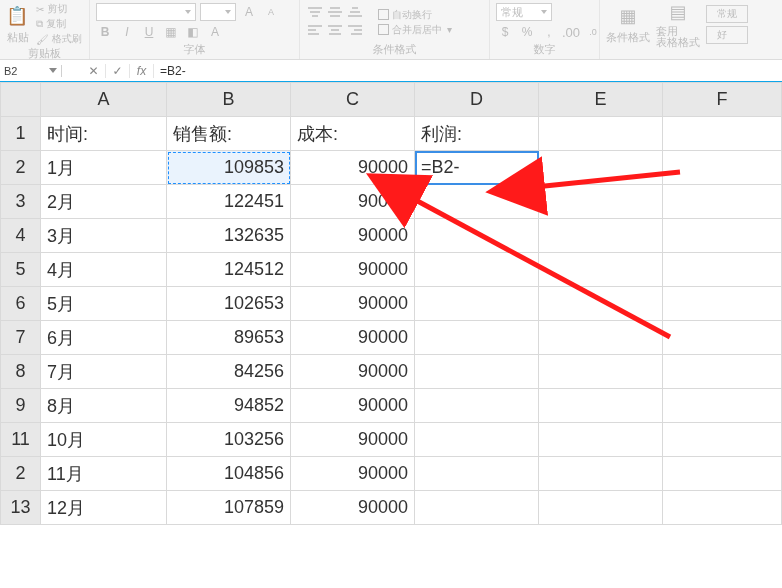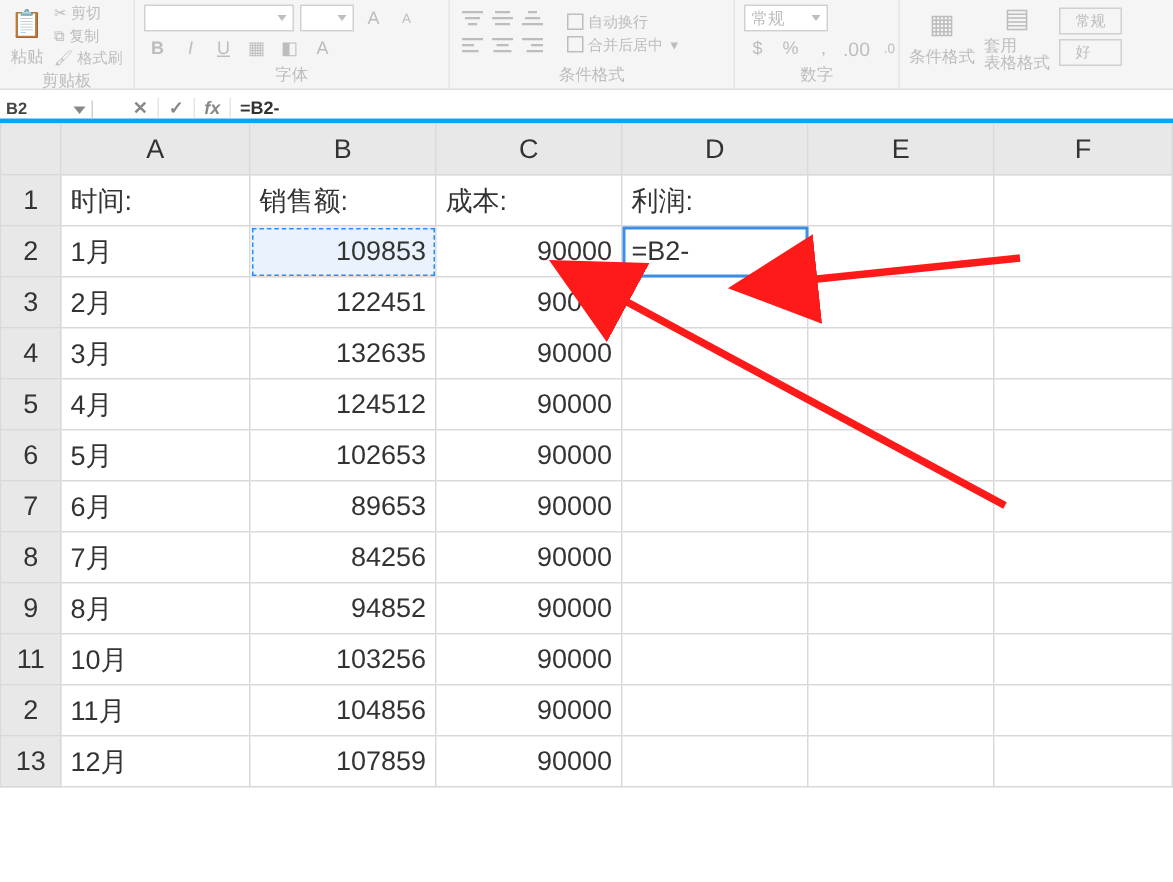--- a/index.html
+++ b/index.html
@@ -20,21 +20,21 @@
   .fbtn { width:18px; height:18px; display:flex; align-items:center; justify-content:center; font-size:12px; color:#bdbdbd; }
   .align-grid { display:flex; flex-direction:column; gap:2px; }
   .align-row { display:flex; gap:2px; }
   .abtn { width:18px; height:16px; display:flex; align-items:center; justify-content:center; }
   .abtn svg { stroke:#bdbdbd; }
   .nfmt { width:56px; height:18px; border:1px solid #d0d0d0; background:#fff; font-size:11px; display:flex; align-items:center; padding:0 4px; justify-content:space-between; }
   .chk { width:11px; height:11px; border:1px solid #bdbdbd; display:inline-block; }
   .rg-body.col { flex-direction:column; align-items:flex-start; gap:2px; justify-content:center; }
 
   
-  .fxbar { height: 22px; border-bottom: 3px solid #0ea5e9; display: flex; align-items: flex-end; background: #fff; font-weight: bold; }
+  .fxbar { height: 22px; border-bottom: 1px solid #0ea5e9; display: flex; align-items: center; background: #fff; }
   .namebox { width: 62px; border-right: 1px solid #d0d0d0; font-size: 11px; display: flex; align-items: center; padding: 0 4px; color:#444; }
   .namebox .dd { border-left:4px solid transparent;border-right:4px solid transparent;border-top:5px solid #888; margin-left:auto; }
   .fx-btn { width: 24px; display:flex; align-items:center; justify-content:center; border-right:1px solid #e5e5e5; font-size:12px; color:#888; }
   .fx-input { flex:1; font-size: 12px; display:flex; align-items:center; padding:0 6px; color:#333; }
   .fx-input .eq { color:#333; }
 
   
   .sheet { position:relative; }
   table.grid { border-collapse: collapse; table-layout: fixed; width: 100%; }
   table.grid th, table.grid td { border: 1px solid #d9d9d9; height: 34px; font-size: 18px; font-weight: normal; color:#333; }

